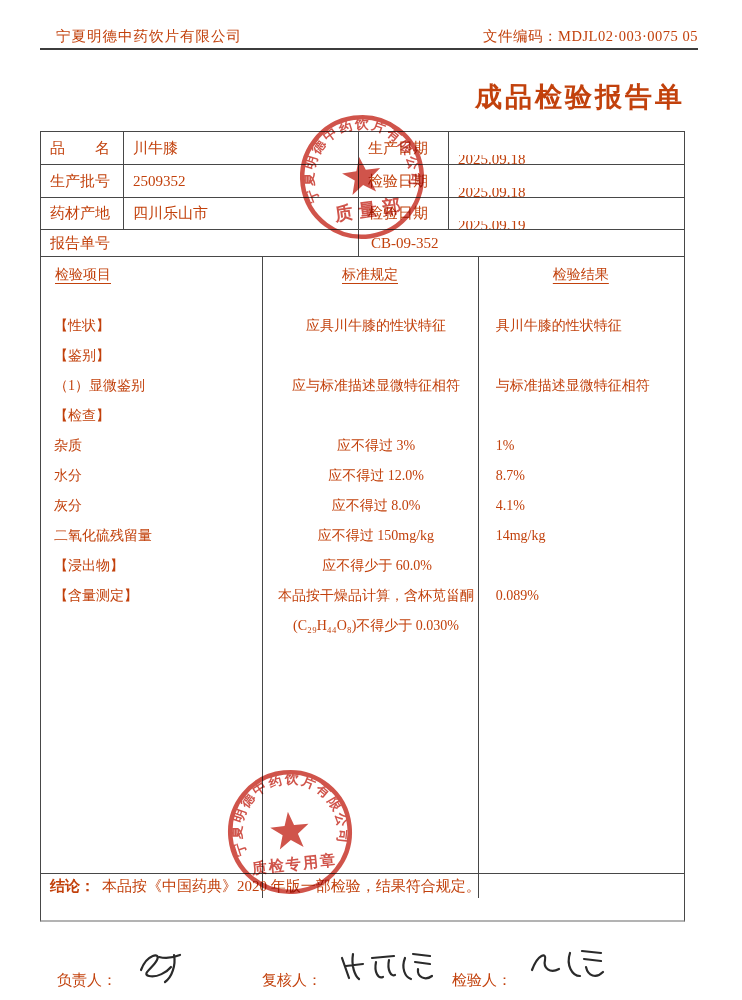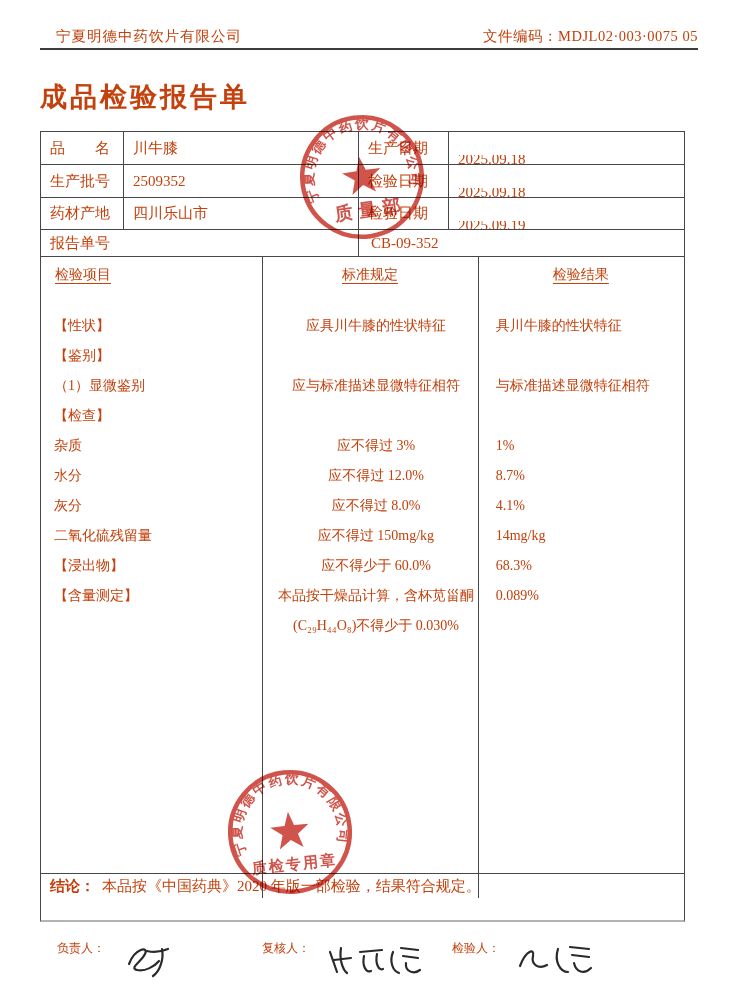--- a/index.html
+++ b/index.html
@@ -4,21 +4,21 @@
 <style>
   html,body{margin:0;padding:0;background:#fff;}
   .page{position:relative;width:742px;height:1000px;background:#ffffff;overflow:hidden;
         font-family:"Liberation Serif","DejaVu Serif",serif;color:#c2410c;}
   
   .doc-header{position:absolute;top:27px;left:56px;width:642px;display:flex;
               justify-content:space-between;font-size:14.5px;letter-spacing:1px;}
   .doc-code{letter-spacing:0.5px;}
   .rule{position:absolute;top:48px;left:40px;width:658px;height:2px;background:#3c3c3c;}
   
-  .title{position:absolute;top:79px;left:40px;width:645px;margin:0;text-align:left;
+  .title{position:absolute;top:79px;left:40px;width:645px;margin:0;text-align:right;
          font-size:27px;font-weight:bold;letter-spacing:3px;}
   
   .tbl{position:absolute;left:40px;top:131px;width:645px;height:791px;box-sizing:border-box;
        border:1px solid #474747;border-bottom:2px solid #b3b3b3;}
   
   .info{display:grid;grid-template-columns:83px 235px 90px 1fr;
         grid-template-rows:33px 33px 32px 27px;font-size:15px;}
   .ic{box-sizing:border-box;border-right:1px solid #474747;border-bottom:1px solid #474747;
       display:flex;align-items:center;padding-left:9px;white-space:nowrap;overflow:hidden;}
   .ic.lastcol{border-right:none;margin-top:23px;}
@@ -50,21 +50,21 @@
   .stamp{position:absolute;mix-blend-mode:multiply;opacity:0.85;}
   .stamp-top{left:281px;top:96px;transform:rotate(-8deg);}
   .stamp-bottom{left:209px;top:751px;transform:rotate(-6deg);}
   .stamp circle{fill:none;stroke:#c8362b;stroke-width:4.5;}
   .stamp polygon{fill:#c8362b;}
   .stamp text{fill:#c8362b;font-family:"Liberation Serif","DejaVu Serif",serif;font-weight:bold;}
   .rimtext{font-size:13.5px;letter-spacing:2px;}
   .ctrtext3{font-size:18px;letter-spacing:6px;}
   .ctrtext5{font-size:15px;letter-spacing:2px;}
   
-  .sig{position:absolute;top:940px;height:50px;display:flex;align-items:flex-start;font-size:12px;}
+  .sig{position:absolute;top:940px;height:50px;display:flex;align-items:flex-end;font-size:15px;}
   .sig .sv{margin-left:10px;}
   .sig svg path{fill:none;stroke:#2a2a2a;stroke-width:2.2;stroke-linecap:round;stroke-linejoin:round;}
   .s1{left:57px;} .s2{left:262px;} .s3{left:452px;}
 </style>
 </head>
 <body>
 
 <div class="page">
 
   <div class="doc-header">
@@ -185,23 +185,20 @@
             <div class="c c3">
               <div class="ln">14mg/kg</div>
             </div>
           </div>
           <div class="r-row">
             <div class="c c1">
               <div class="ln">【浸出物】</div>
             </div>
             <div class="c c2">
               <div class="ln">应不得少于 60.0%</div>
-            </div>
-            <div class="c c3">
-              <div class="ln">68.3%</div>
             </div>
           </div>
           <div class="r-row">
             <div class="c c1">
               <div class="ln">【含量测定】</div>
             </div>
             <div class="c c2">
               <div class="ln">本品按干燥品计算，含杯苋甾酮</div>
               <div class="ln">(C₂₉H₄₄O₈)不得少于 0.030%</div>
             </div>

